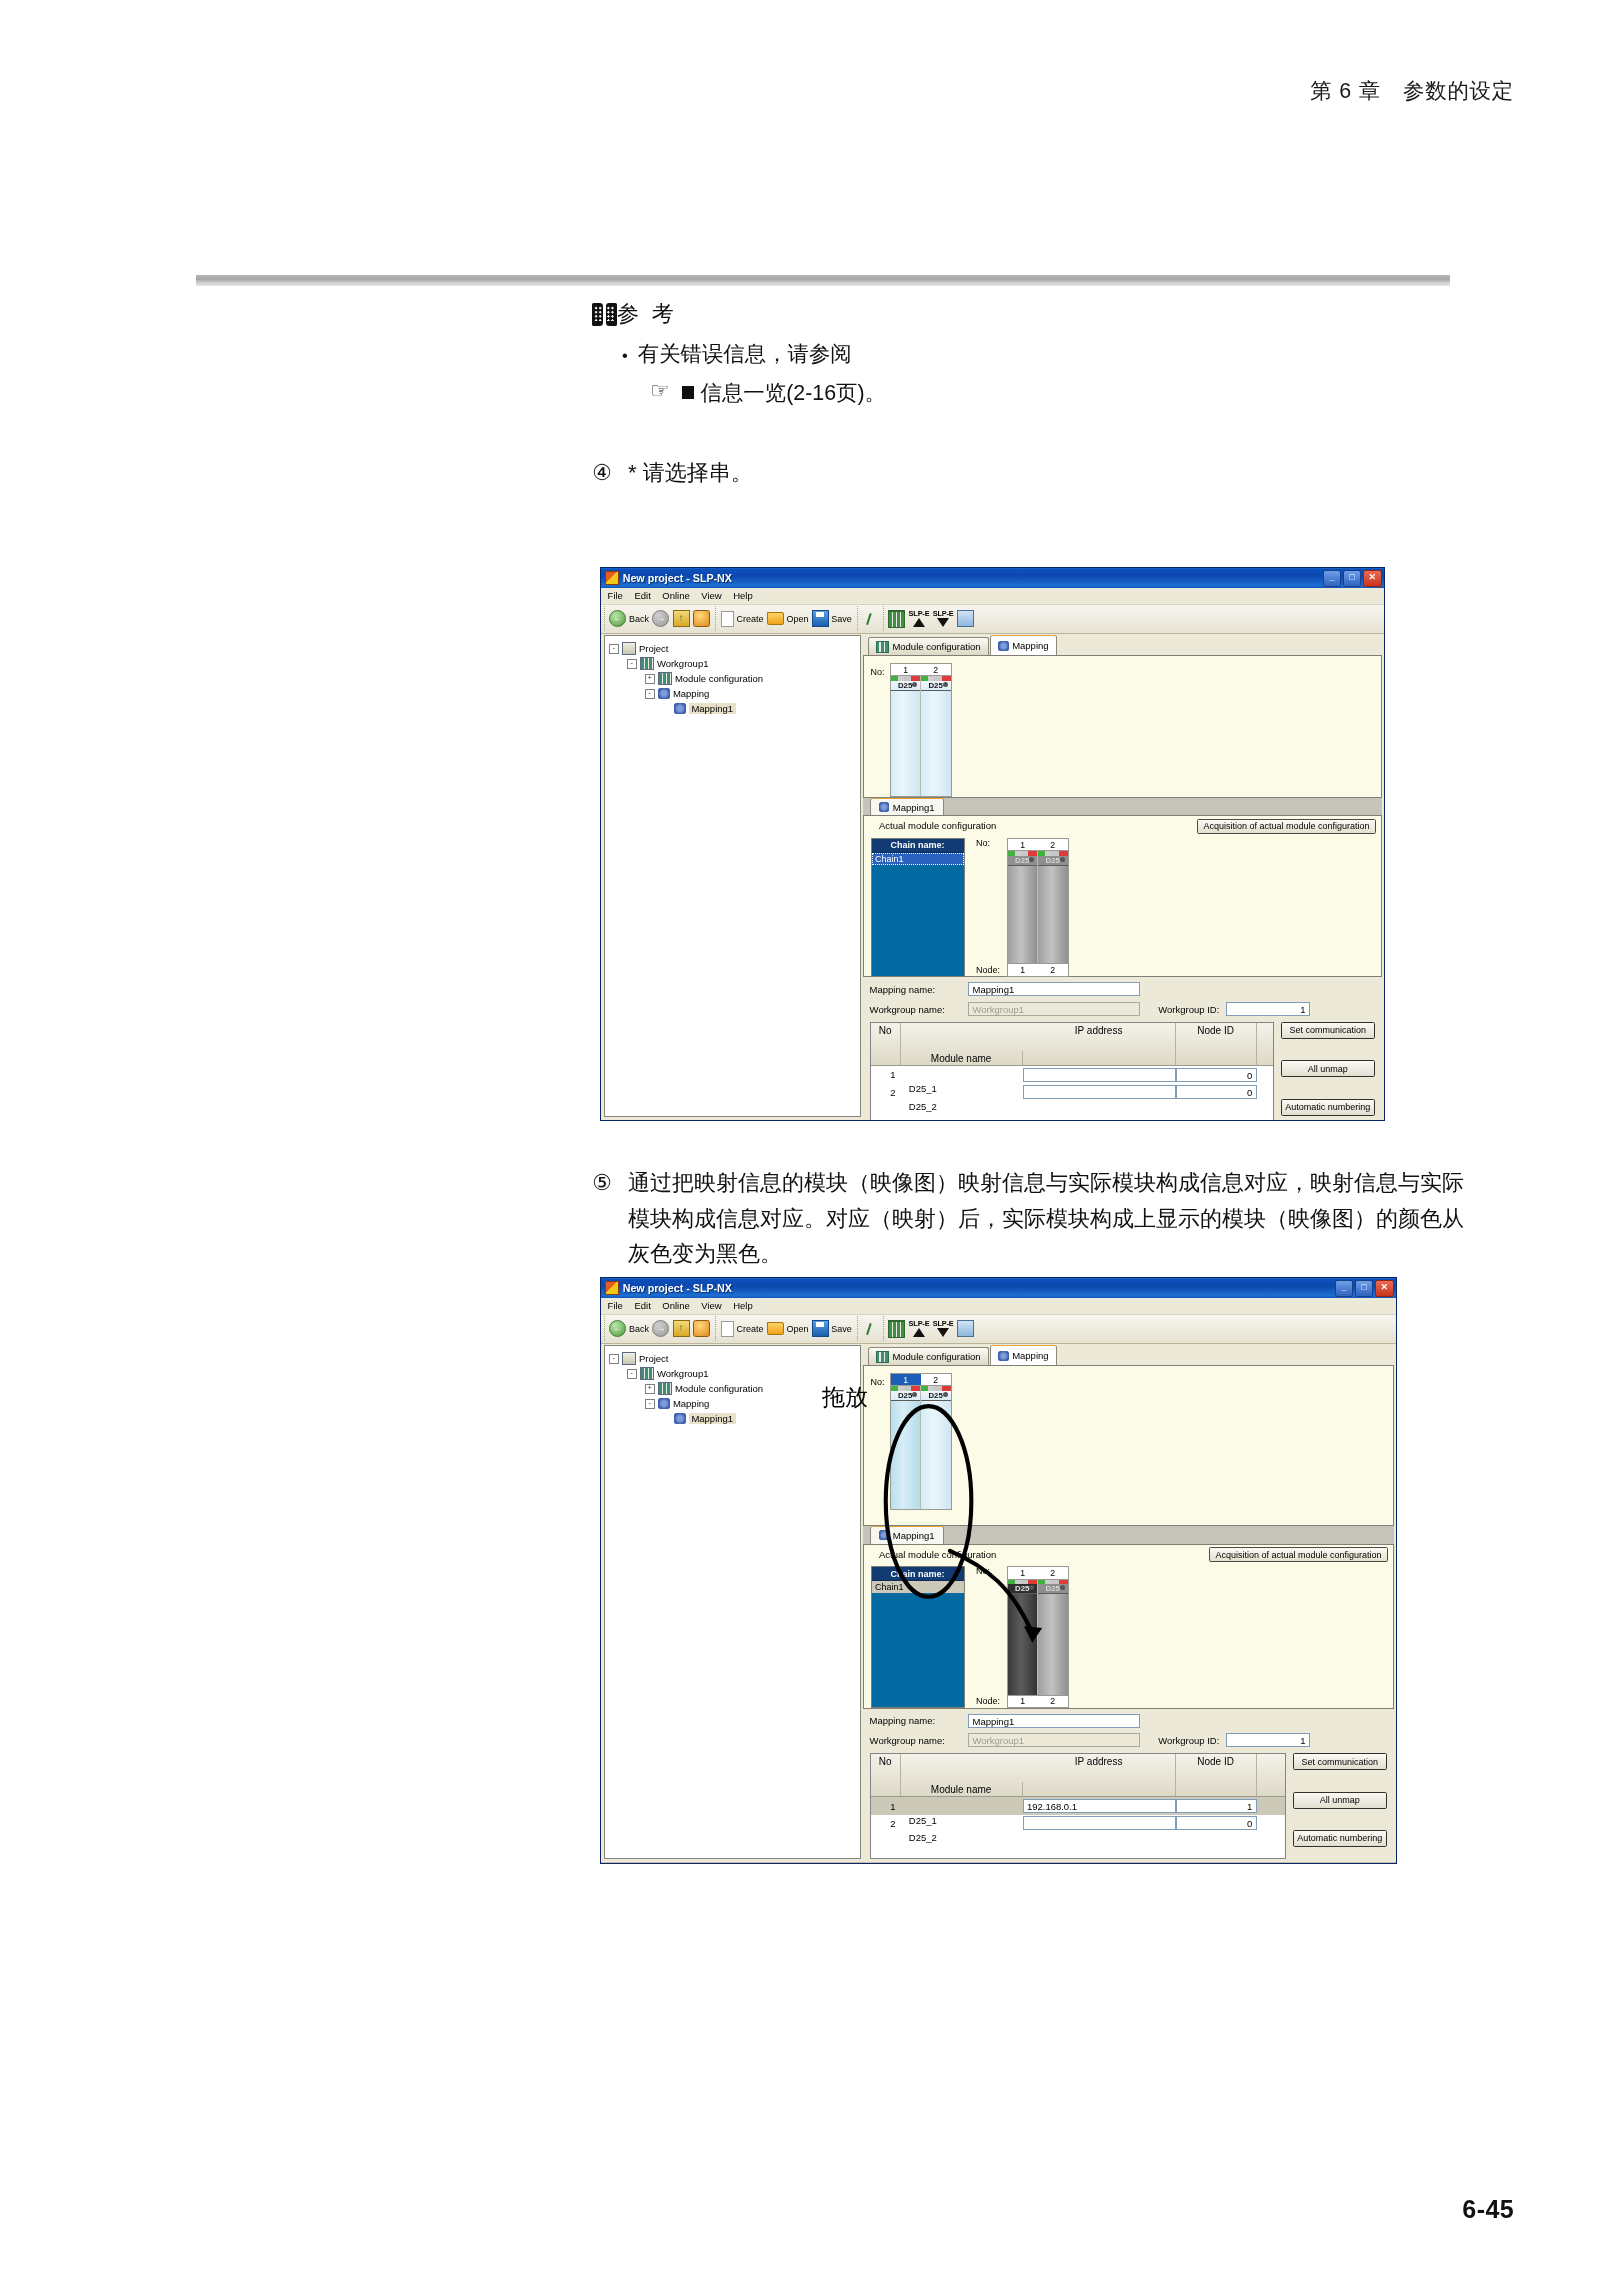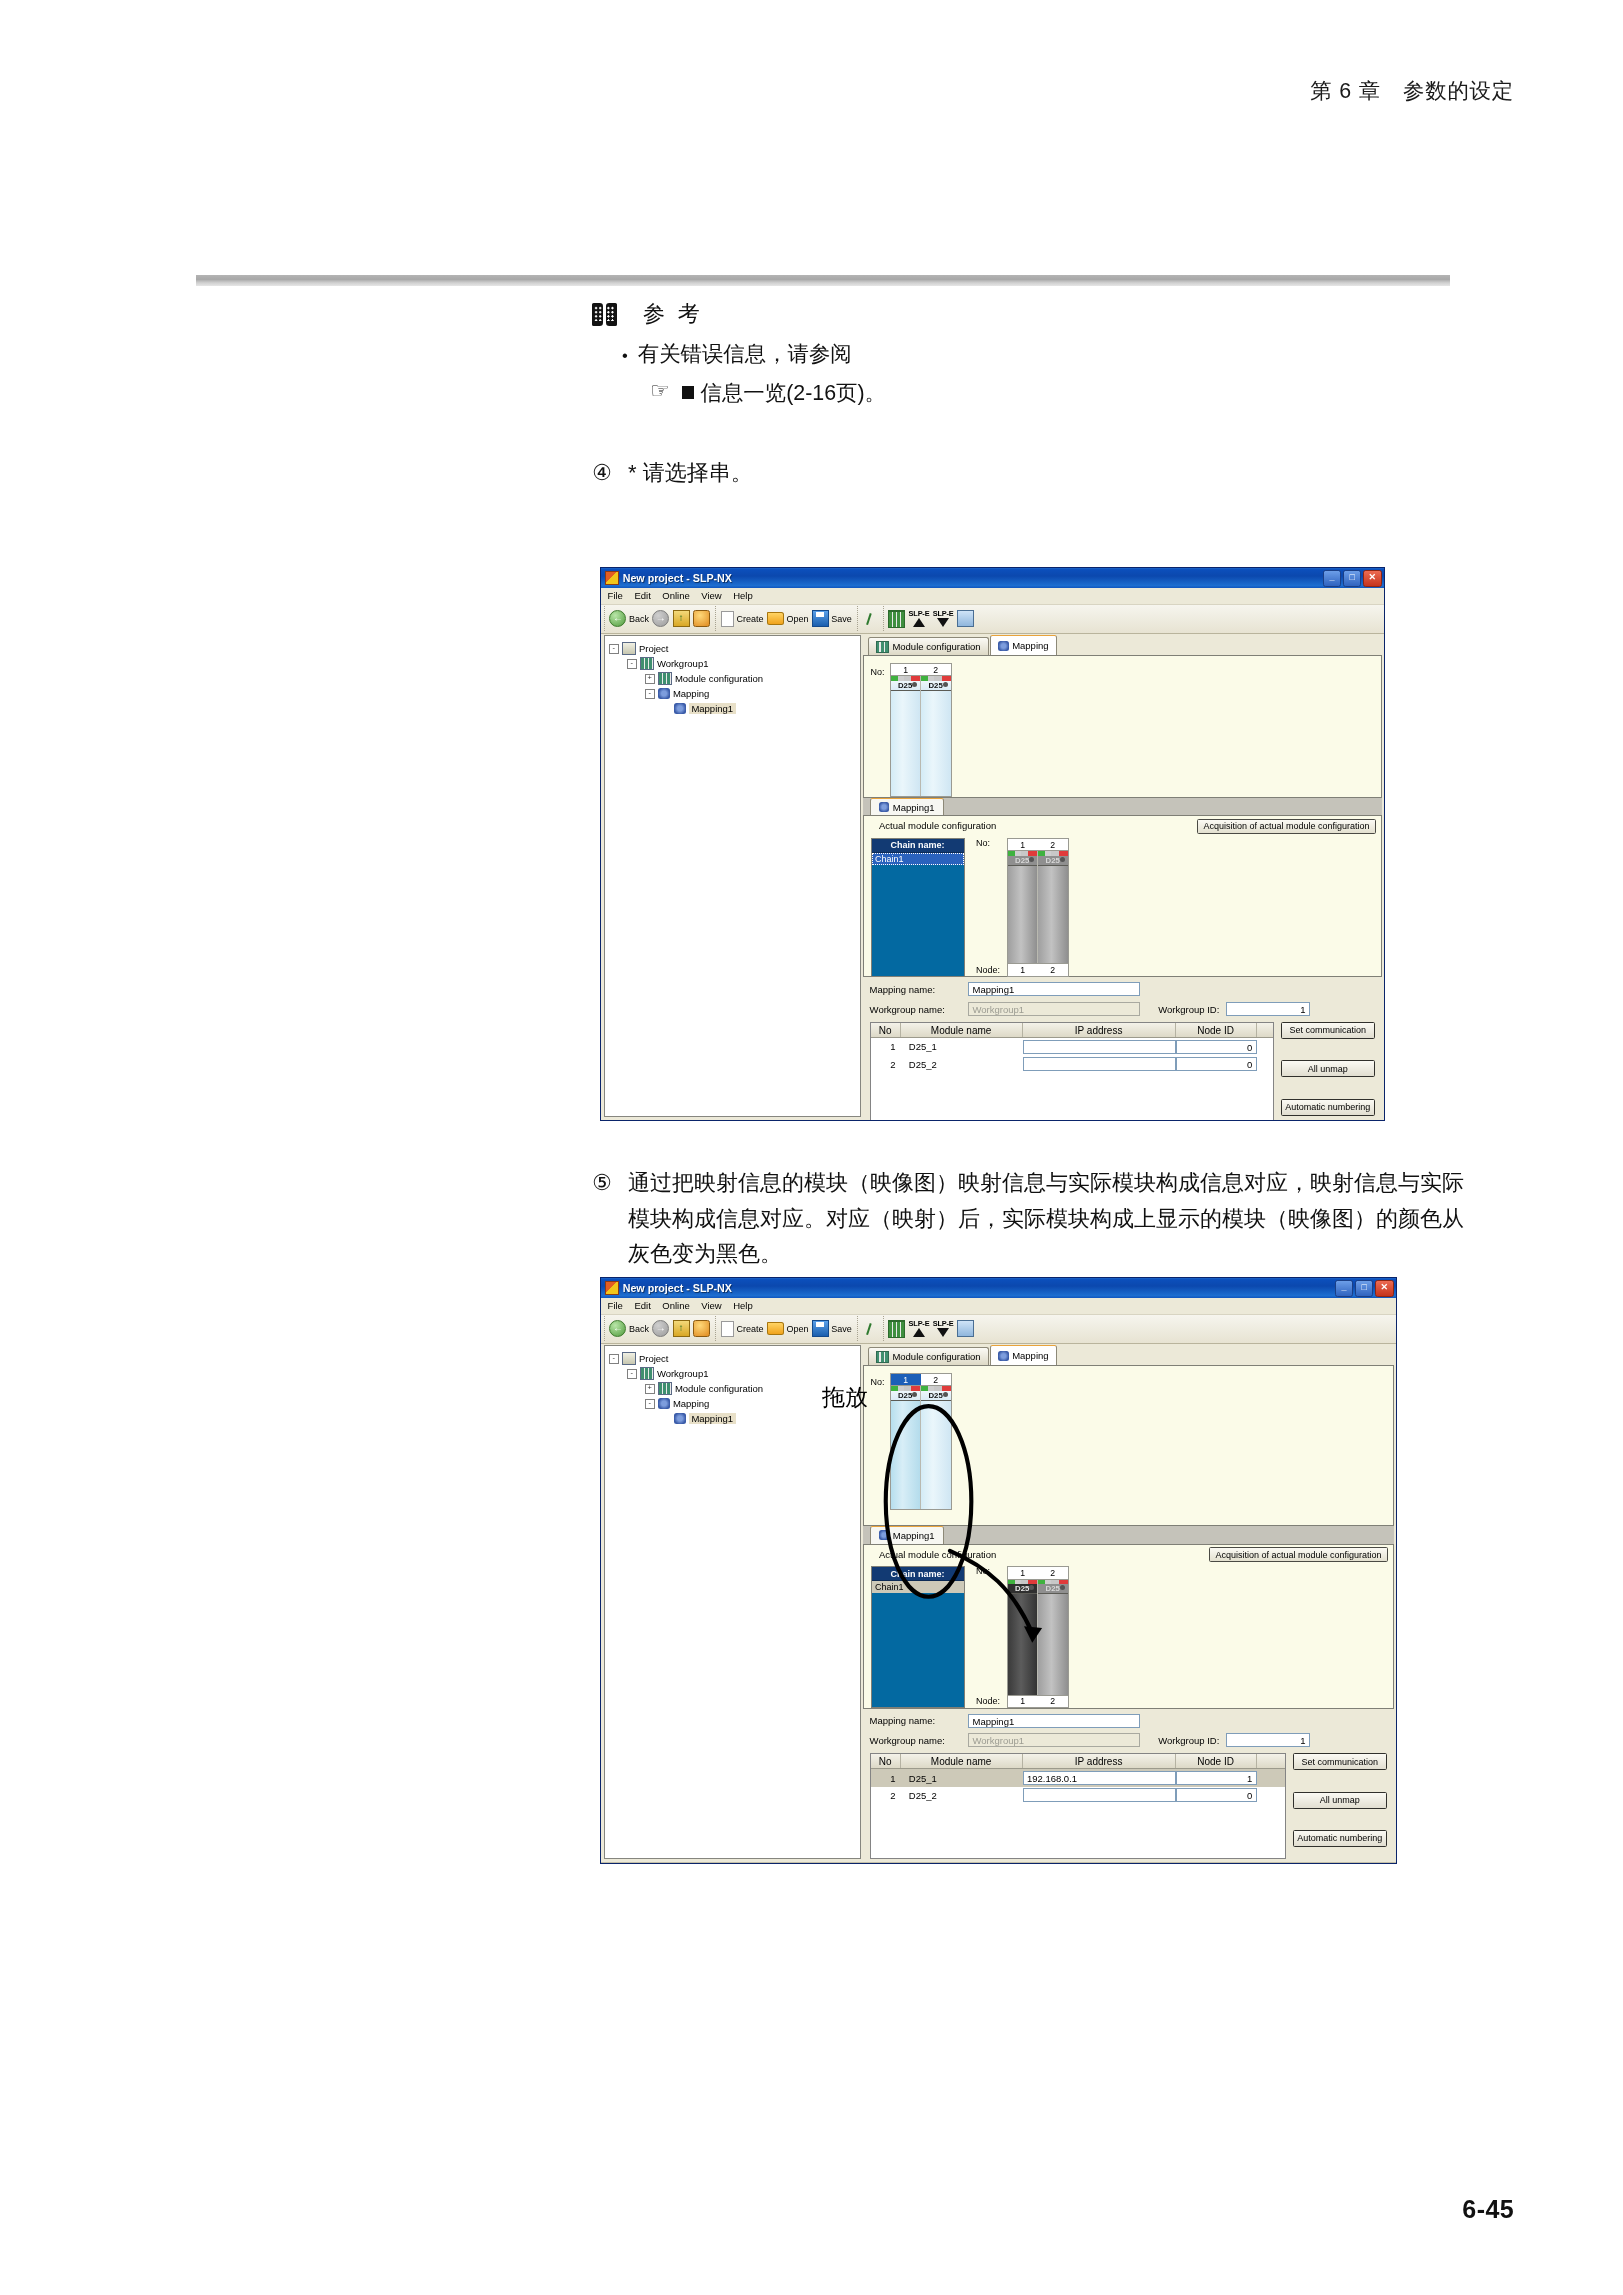--- a/index.html
+++ b/index.html
@@ -48,21 +48,21 @@
   
   .note-block {
     position: absolute;
     left: 592px;
     top: 299px;
     width: 874px;
   }
   .note-title {
     display: flex;
     align-items: center;
-    gap: 26px;
+    gap: 0;
     font-size: 22px;
     letter-spacing: 3.3px;
     color: #111;
   }
   .book-icon {
     display: inline-block;
     width: 25px;
     height: 23px;
     position: relative;
     flex: none;
@@ -583,21 +583,21 @@
   .grid-head > div {
     padding: 1.6px 0;
     text-align: center;
     border-right: 0.8px solid #b5b2a2;
     box-sizing: border-box;
   }
   .grid-row { display: flex; font-size: 9.5px; height: 17.3px; align-items: center; }
   .grid-row.hl { background: #cdc9b8; }
   .grid-row > div { box-sizing: border-box; height: 17.3px; display: flex; align-items: center; }
   .c-no   { width: 30px; justify-content: flex-end; padding-right: 5px; }
-  .c-name { width: 122px; padding-left: 8.2px; }
+  .c-name { width: 122px; padding-left: 8.2px; margin-top: 28px; }
   .c-ip   { width: 153px; }
   .c-node { width: 81px; }
   .c-tail { flex: 1; }
   .cellbox {
     border: 0.8px solid #7f9db9;
     background: #fff;
     height: 14px;
     width: 100%;
     box-sizing: border-box;
     font-size: 9.5px;

